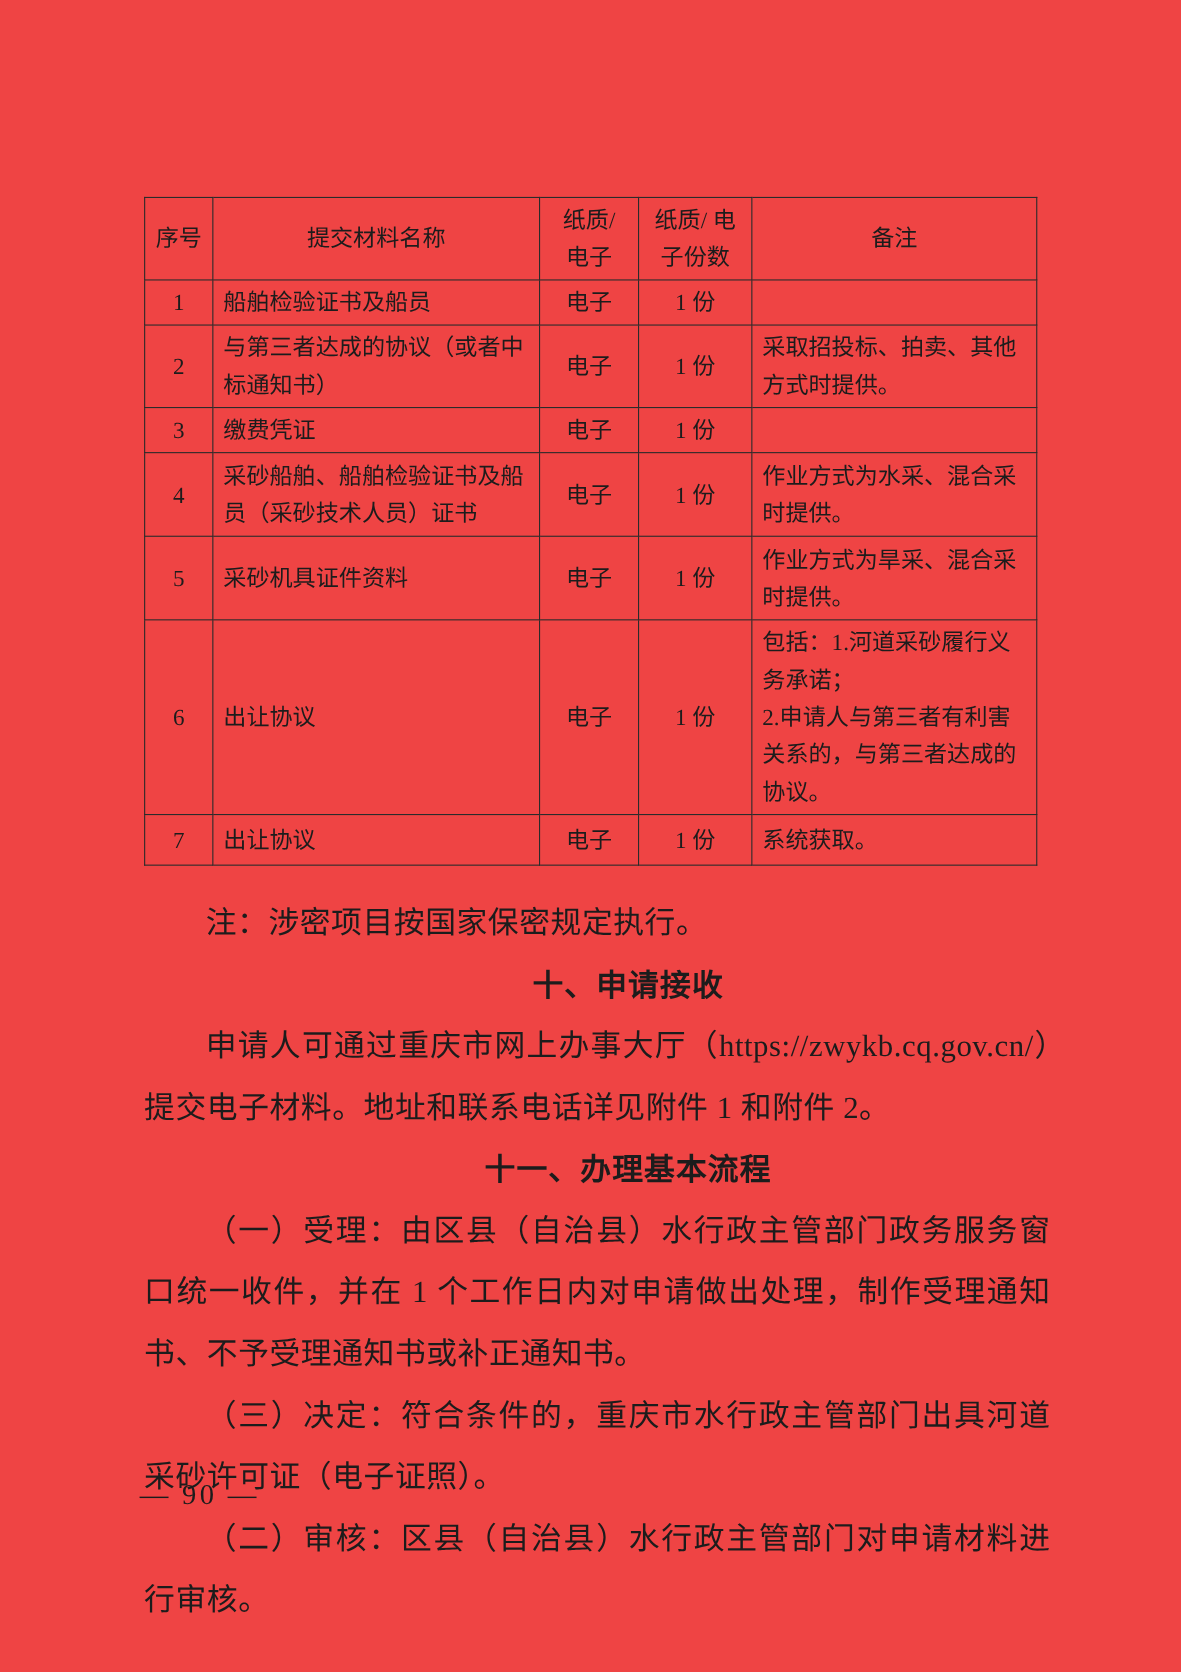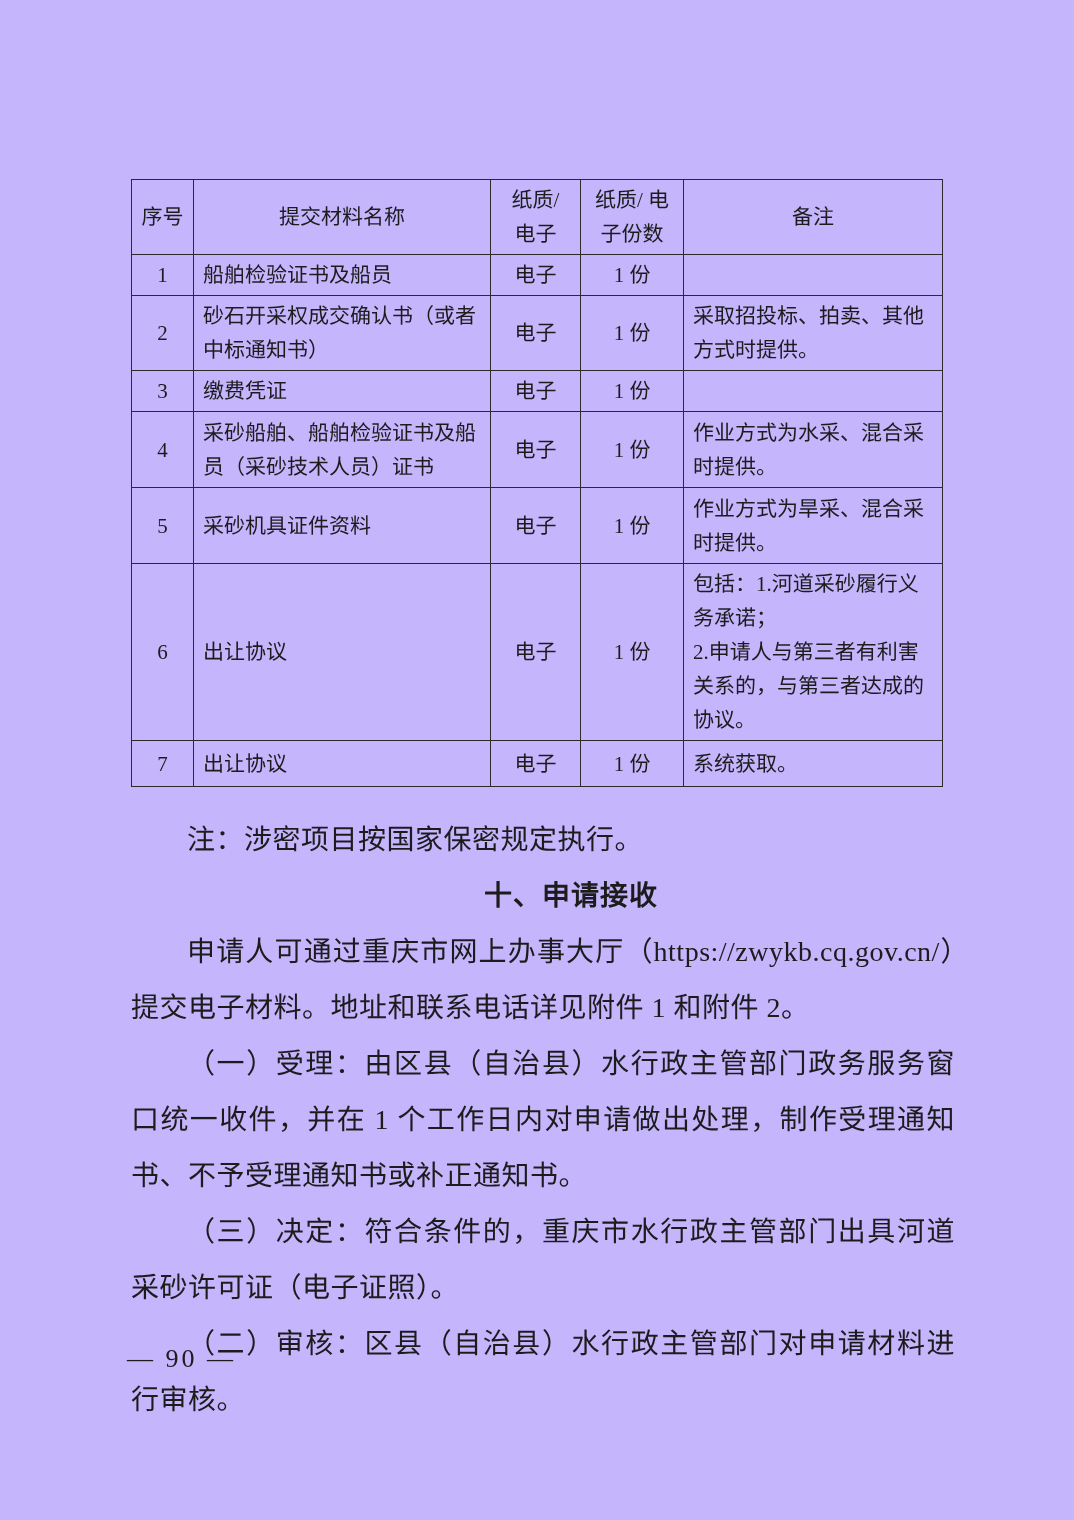--- a/index.html
+++ b/index.html
@@ -1,20 +1,20 @@
 <!DOCTYPE html>
 <html lang="zh-CN"><head>
 <meta charset="utf-8">
 <style>
   html,body{margin:0;padding:0;background:#e8e8e8;}
   .page{
     position:relative;
     width:1074px;height:1520px;
     margin:0 auto;
-    background:#c4b5fd;
+    background:#ef4444;
     color:#1c1c1c;
     font-family:"Liberation Serif","DejaVu Serif",serif;
     overflow:hidden;
   }
   .content{
     position:absolute;
     left:131px;top:179px;
     width:824px;
   }
   table.materials{
@@ -107,21 +107,21 @@
       <tbody>
         <tr>
           <td class="c-no">1</td>
           <td class="c-name">船舶检验证书及船员</td>
           <td class="c-med">电子</td>
           <td class="c-cop">1 份</td>
           <td class="c-rem"></td>
         </tr>
         <tr>
           <td class="c-no">2</td>
-          <td class="c-name">砂石开采权成交确认书（或者中标通知书）</td>
+          <td class="c-name">与第三者达成的协议（或者中标通知书）</td>
           <td class="c-med">电子</td>
           <td class="c-cop">1 份</td>
           <td class="c-rem">采取招投标、拍卖、其他方式时提供。</td>
         </tr>
         <tr>
           <td class="c-no">3</td>
           <td class="c-name">缴费凭证</td>
           <td class="c-med">电子</td>
           <td class="c-cop">1 份</td>
           <td class="c-rem"></td>
@@ -155,20 +155,21 @@
           <td class="c-cop">1 份</td>
           <td class="c-rem">系统获取。</td>
         </tr>
       </tbody>
     </table>
 
     <div class="body-text">
       <p>注：涉密项目按国家保密规定执行。</p>
       <h3>十、申请接收</h3>
       <p>申请人可通过重庆市网上办事大厅（https://zwykb.cq.gov.cn/）提交电子材料。地址和联系电话详见附件 1 和附件 2。</p>
+      <h3>十一、办理基本流程</h3>
       <p>（一）受理：由区县（自治县）水行政主管部门政务服务窗口统一收件，并在 1 个工作日内对申请做出处理，制作受理通知书、不予受理通知书或补正通知书。</p>
       <p>（三）决定：符合条件的，重庆市水行政主管部门出具河道采砂许可证（电子证照）。</p>
       <p>（二）审核：区县（自治县）水行政主管部门对申请材料进行审核。</p>
     </div>
 
   </div>
 
   <div class="page-footer">— 90 —</div>
 </div>
 

